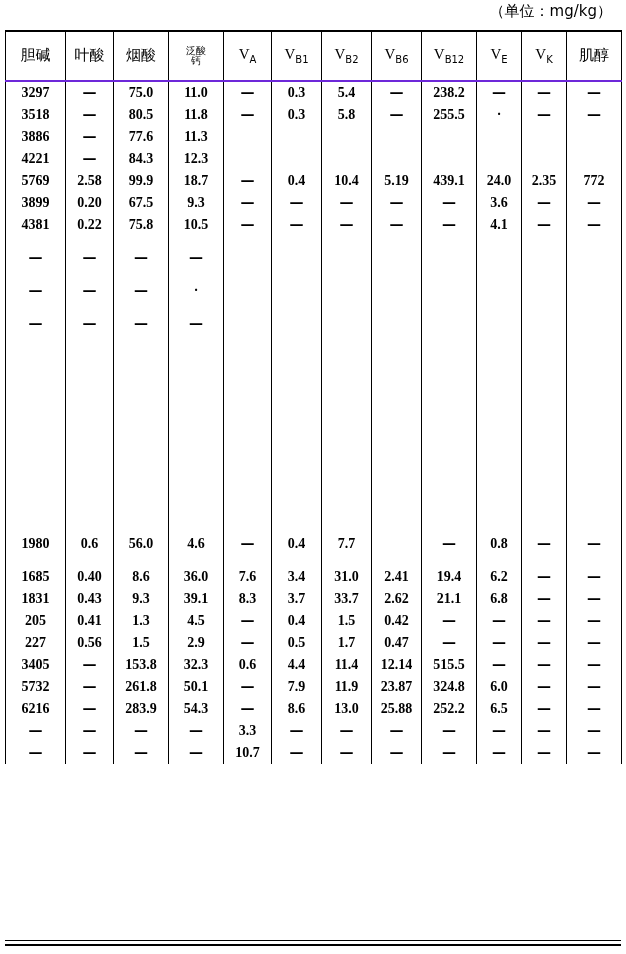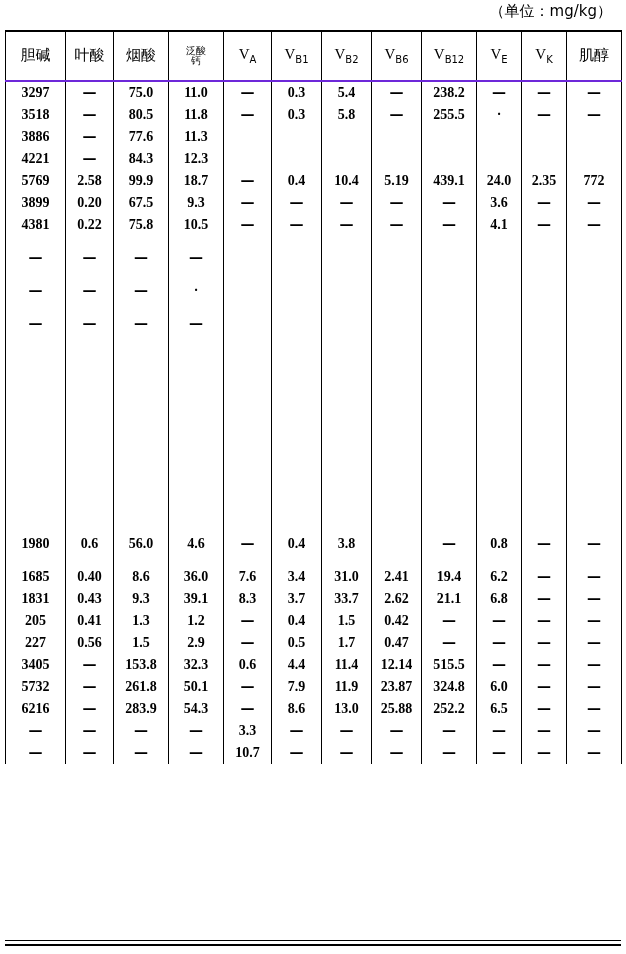--- a/index.html
+++ b/index.html
@@ -448,21 +448,21 @@
           <td></td>
           <td></td>
         </tr>
         <tr class="">
           <td>1980</td>
           <td>0.6</td>
           <td>56.0</td>
           <td>4.6</td>
           <td><span class="dash">—</span></td>
           <td>0.4</td>
-          <td>3.8</td>
+          <td>7.7</td>
           <td></td>
           <td><span class="dash">—</span></td>
           <td>0.8</td>
           <td><span class="dash">—</span></td>
           <td><span class="dash">—</span></td>
         </tr>
         <tr class="gap">
           <td></td>
           <td></td>
           <td></td>
@@ -501,21 +501,21 @@
           <td>2.62</td>
           <td>21.1</td>
           <td>6.8</td>
           <td><span class="dash">—</span></td>
           <td><span class="dash">—</span></td>
         </tr>
         <tr class="">
           <td>205</td>
           <td>0.41</td>
           <td>1.3</td>
-          <td>1.2</td>
+          <td>4.5</td>
           <td><span class="dash">—</span></td>
           <td>0.4</td>
           <td>1.5</td>
           <td>0.42</td>
           <td><span class="dash">—</span></td>
           <td><span class="dash">—</span></td>
           <td><span class="dash">—</span></td>
           <td><span class="dash">—</span></td>
         </tr>
         <tr class="">

